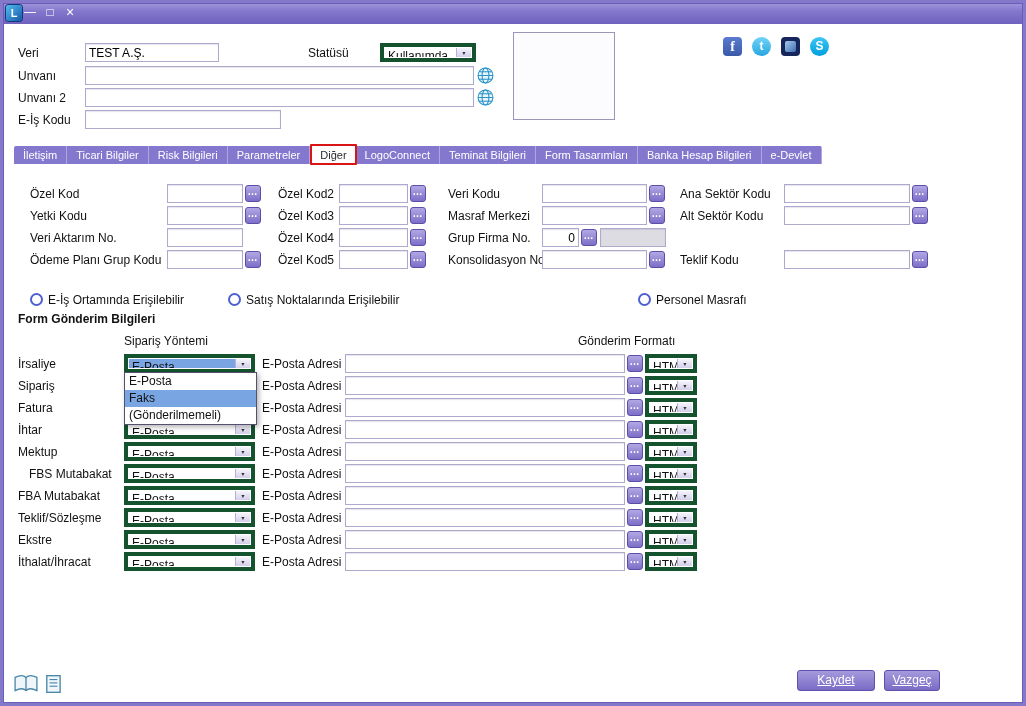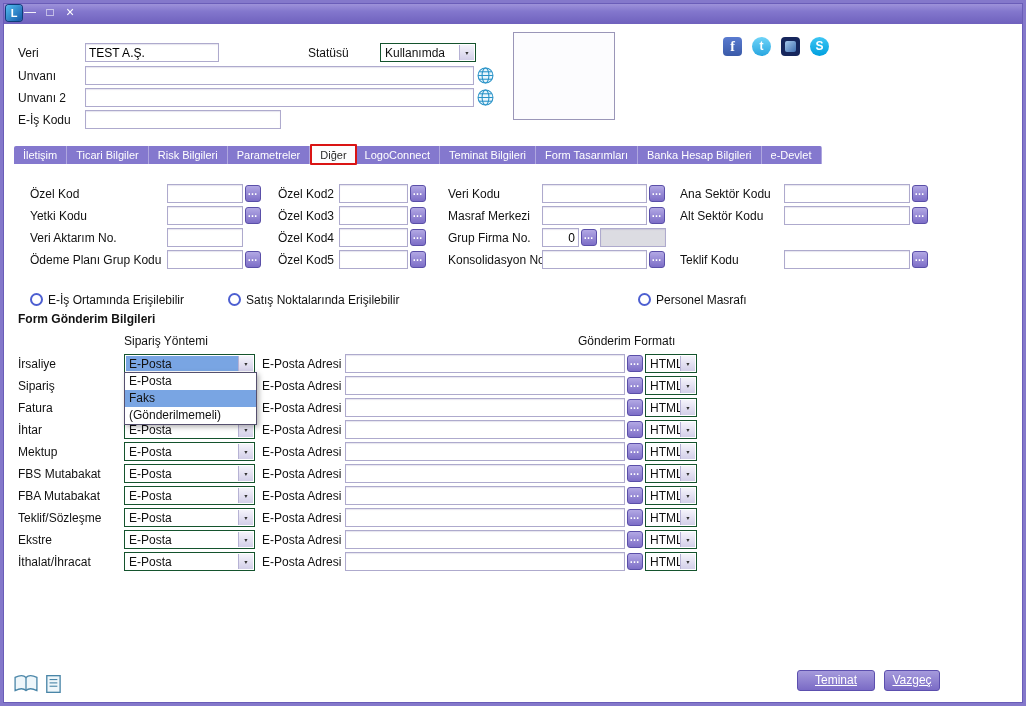--- a/index.html
+++ b/index.html
@@ -13,21 +13,21 @@
     background:linear-gradient(180deg,#a89ddf 0%,#8377cd 45%,#6f61bd 100%);z-index:55;}
   .app-logo{width:16px;height:16px;margin-left:5px;border-radius:3px;background:linear-gradient(135deg,#54bdf0,#1458a8);
     color:#fff;font-weight:bold;font-size:11px;text-align:center;line-height:16px;box-shadow:0 0 0 1px #0e3c78;}
   .title-text{color:#fff;font-size:11px;font-weight:bold;margin-left:7px;flex:1;text-shadow:0 1px 1px rgba(0,0,0,.35);white-space:nowrap;}
   .wbtn{width:16px;height:16px;color:#fff;font-size:12px;line-height:15px;text-align:center;margin-right:4px;cursor:pointer;}
   
   .lbl{position:absolute;font-size:12px;white-space:nowrap;line-height:14px;}
   .inp{position:absolute;height:19px;border:1px solid #aeaacd;background:#fff;font-size:12px;font-family:inherit;
     padding:0 3px;box-sizing:border-box;box-shadow:inset 0 1px 1px rgba(110,105,160,.18);}
   .inp.dis{background:#dcdce2;}
-  .fsel{position:absolute;height:19px;border:1px solid #14532d;background:#fff;box-sizing:border-box;font-size:12px;cursor:pointer;}
+  .fsel{position:absolute;height:19px;border:4px solid #14532d;background:#fff;box-sizing:border-box;font-size:12px;cursor:pointer;}
   .fsel .val{position:absolute;left:1px;top:1px;bottom:1px;right:15px;padding:1px 3px;white-space:nowrap;overflow:hidden;line-height:14px;}
   .fsel .val.hl{background:#79a5e3;}
   .darr{position:absolute;right:1px;top:1px;bottom:1px;width:14px;border-left:1px solid #b6b2d4;
     background:linear-gradient(#f5f4fb,#d3cfe9);display:flex;align-items:center;justify-content:center;}
   .darr::after{content:"▼";font-size:6px;color:#333;transform:scale(.9);}
   .dots{position:absolute;width:16px;height:17px;border:1px solid #5a4fa8;border-radius:3px;cursor:pointer;
     background:linear-gradient(#b2a8e4,#7d6ec7);color:#fff;text-align:center;box-sizing:border-box;}
   .dots::after{content:"…";display:block;font-size:10px;line-height:11px;font-weight:bold;letter-spacing:1px;}
   .cb{position:absolute;width:13px;height:13px;border-radius:50%;border:2px solid #4d5fd1;background:#fff;box-sizing:border-box;cursor:pointer;}
   
@@ -233,21 +233,21 @@
   <span class="darr"></span>
 </div>
 <span class="lbl" style="left:262px;top:445px">E-Posta Adresi</span>
 <input class="inp" style="left: 345px; top: 442px; width: 280px;" value="">
 <div class="dots" style="left:627px;top:443px"></div>
 <div class="fsel" style="left:645px;top:442px;width:52px">
   <span class="val">HTML</span>
   <span class="darr"></span>
 </div>
 
-<span class="lbl" style="left:18px;top:467px">FBS Mutabakat</span>
+<span class="lbl" style="left:29px;top:467px">FBS Mutabakat</span>
 <div class="fsel" style="left:124px;top:464px;width:131px">
   <span class="val">E-Posta</span>
   <span class="darr"></span>
 </div>
 <span class="lbl" style="left:262px;top:467px">E-Posta Adresi</span>
 <input class="inp" style="left: 345px; top: 464px; width: 280px;" value="">
 <div class="dots" style="left:627px;top:465px"></div>
 <div class="fsel" style="left:645px;top:464px;width:52px">
   <span class="val">HTML</span>
   <span class="darr"></span>
@@ -314,14 +314,14 @@
 <svg class="foot-ic" style="left:14px;top:674px;width:24px;height:20px" viewBox="0 0 22 18">
   <path d="M1 3 C5 1,9 1,11 3 C13 1,17 1,21 3 V15 C17 13,13 13,11 15 C9 13,5 13,1 15 Z" fill="#eef6fa" stroke="#4a86a8" stroke-width="1.2"></path>
   <line x1="11" y1="3" x2="11" y2="15" stroke="#4a86a8" stroke-width="1.2"></line>
 </svg>
 <svg class="foot-ic" style="left:44px;top:674px;width:20px;height:20px" viewBox="0 0 18 18">
   <rect x="2.5" y="1.5" width="12" height="15" fill="#eef6fa" stroke="#4a86a8" stroke-width="1.2"></rect>
   <line x1="5" y1="5" x2="12" y2="5" stroke="#4a86a8"></line>
   <line x1="5" y1="8" x2="12" y2="8" stroke="#4a86a8"></line>
   <line x1="5" y1="11" x2="12" y2="11" stroke="#4a86a8"></line>
 </svg>
-<div class="btn" style="left:797px;top:670px;width:78px">Teminat</div>
+<div class="btn" style="left:797px;top:670px;width:78px">Kaydet</div>
 <div class="btn" style="left:884px;top:670px;width:56px">Vazgeç</div>
 
 </body></html>

